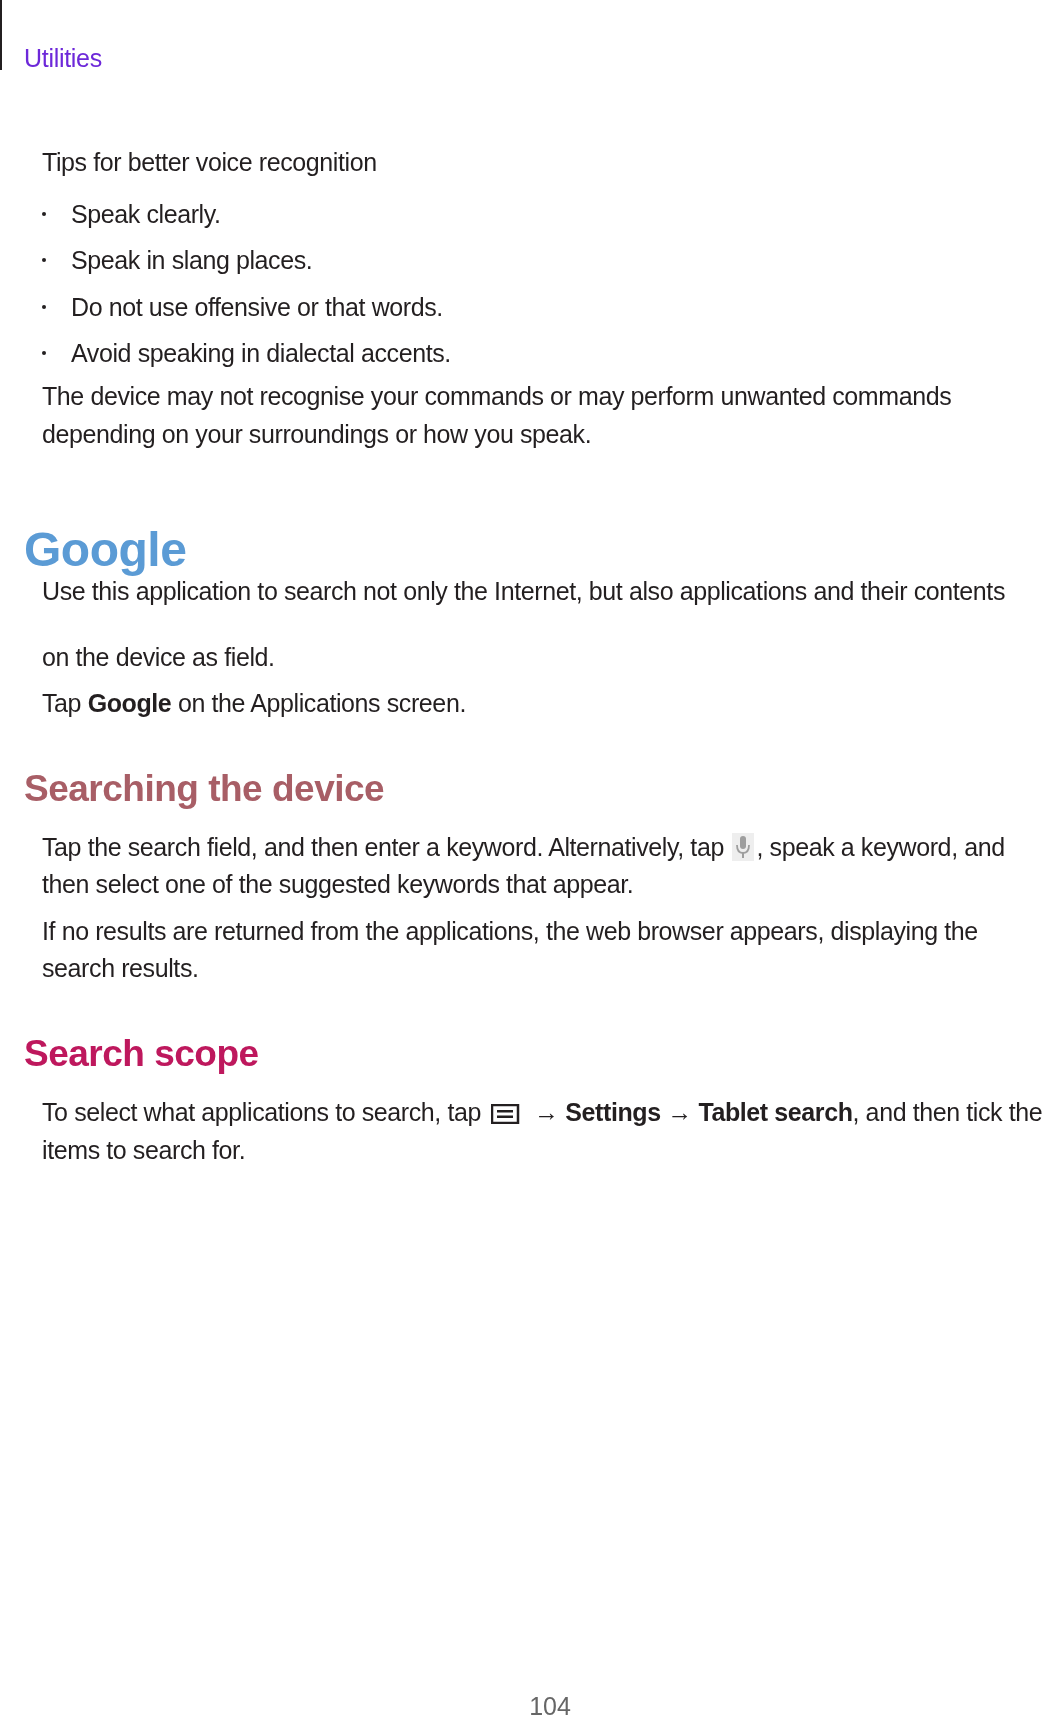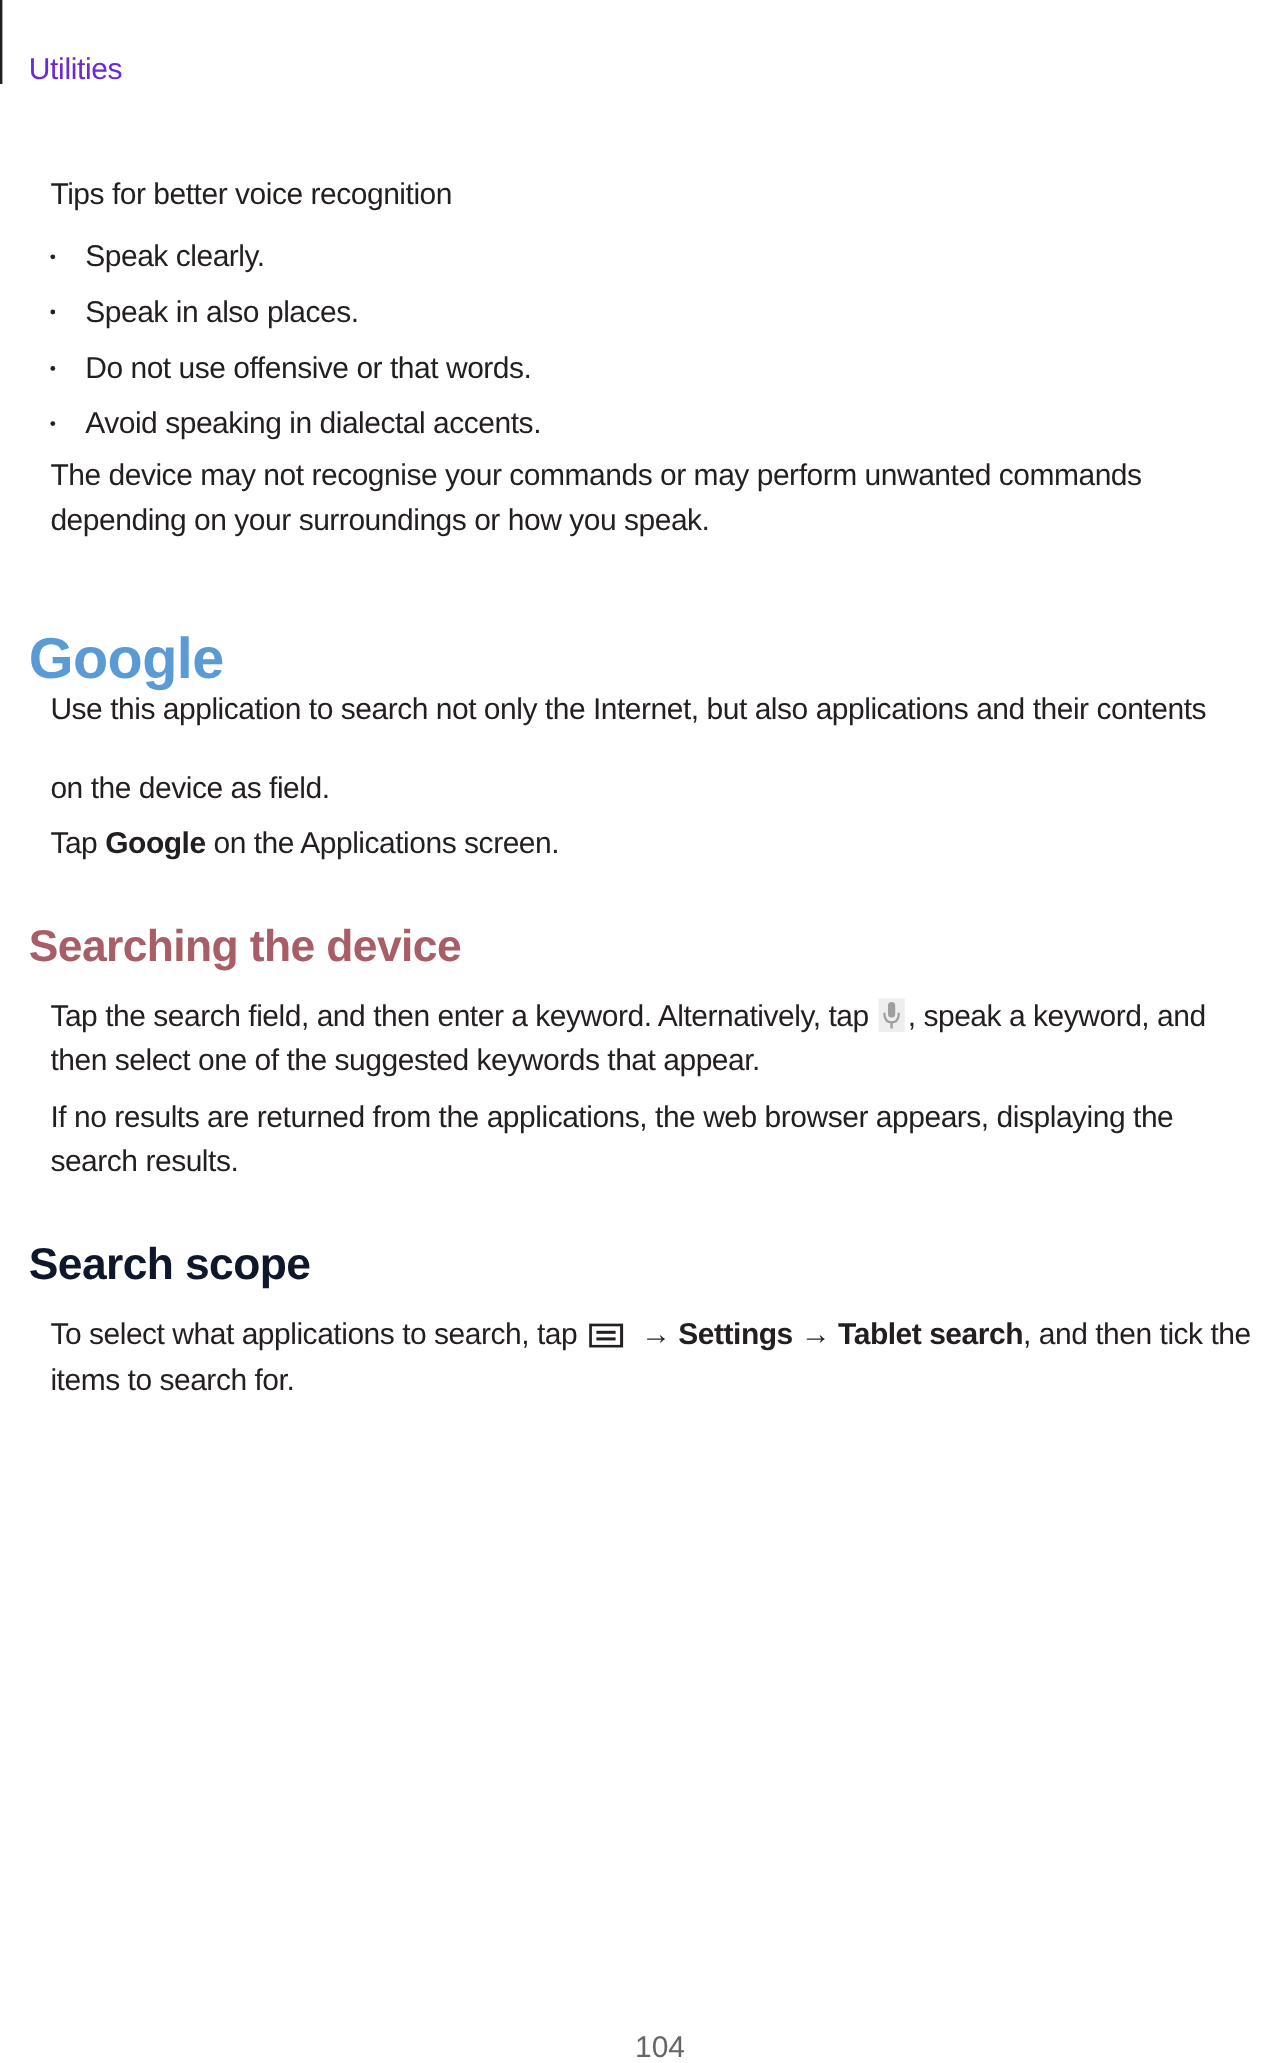--- a/index.html
+++ b/index.html
@@ -22,21 +22,21 @@
 <body>
 
 <div class="edge-line"></div>
 <div class="running-head">Utilities</div>
 
 <div class="txt" style="top:147px;">Tips for better voice recognition</div>
 
 <div class="bullet-dot" style="top:212px;"></div>
 <div class="bullet-txt" style="top:199px;">Speak clearly.</div>
 <div class="bullet-dot" style="top:258px;"></div>
-<div class="bullet-txt" style="top:245px;">Speak in also places.</div>
+<div class="bullet-txt" style="top:245px;">Speak in slang places.</div>
 <div class="bullet-dot" style="top:305px;"></div>
 <div class="bullet-txt" style="top:292px;">Do not use offensive or that words.</div>
 <div class="bullet-dot" style="top:351px;"></div>
 <div class="bullet-txt" style="top:338px;">Avoid speaking in dialectal accents.</div>
 
 <div class="txt" style="top:381px;">The device may not recognise your commands or may perform unwanted commands</div>
 <div class="txt" style="top:419px;">depending on your surroundings or how you speak.</div>
 
 <div class="h1" style="top:522px; color:#5b9bd5;">Google</div>
 <div class="txt" style="top:576px;text-align:right;">Use this application to search not only the Internet, but also applications and their contents</div>
@@ -46,21 +46,21 @@
 <div class="h2" style="top:768px; color:#a85e66;">Searching the device</div>
 <div class="txt" style="top:832px;"><span>Tap the search field, and then enter a keyword. Alternatively, tap</span> <span class="mic-icon"><svg width="16" height="24" viewBox="0 0 16 24">
         <rect x="5" y="1" width="6" height="13" rx="3" fill="#9e9e9e"></rect>
         <path d="M2 10 Q2 18 8 18 Q14 18 14 10" stroke="#9e9e9e" stroke-width="1.8" fill="none"></path>
         <rect x="7" y="18" width="2" height="5" fill="#9e9e9e"></rect>
       </svg></span><span>, speak a keyword, and</span></div>
 <div class="txt" style="top:869px;">then select one of the suggested keywords that appear.</div>
 <div class="txt" style="top:916px;">If no results are returned from the applications, the web browser appears, displaying the</div>
 <div class="txt" style="top:953px;">search results.</div>
 
-<div class="h2" style="top:1033px; color:#0f172a;">Search scope</div>
+<div class="h2" style="top:1033px; color:#be185d;">Search scope</div>
 <div class="txt" style="top:1097px;"><span>To select what applications to search, tap</span> <span class="menu-icon"><svg width="34" height="20" viewBox="0 0 34 20">
         <rect x="1" y="1" width="26" height="18" fill="none" stroke="#231f20" stroke-width="2.5"></rect>
         <rect x="6" y="6" width="16" height="2.5" fill="#231f20"></rect>
         <rect x="6" y="11.5" width="16" height="2.5" fill="#231f20"></rect>
       </svg></span><span> → </span><b>Settings</b><span> → </span><b>Tablet search</b><span>, and then tick the</span></div>
 <div class="txt" style="top:1135px;">items to search for.</div>
 
 <div class="page-num">104</div>
 
 </body></html>

